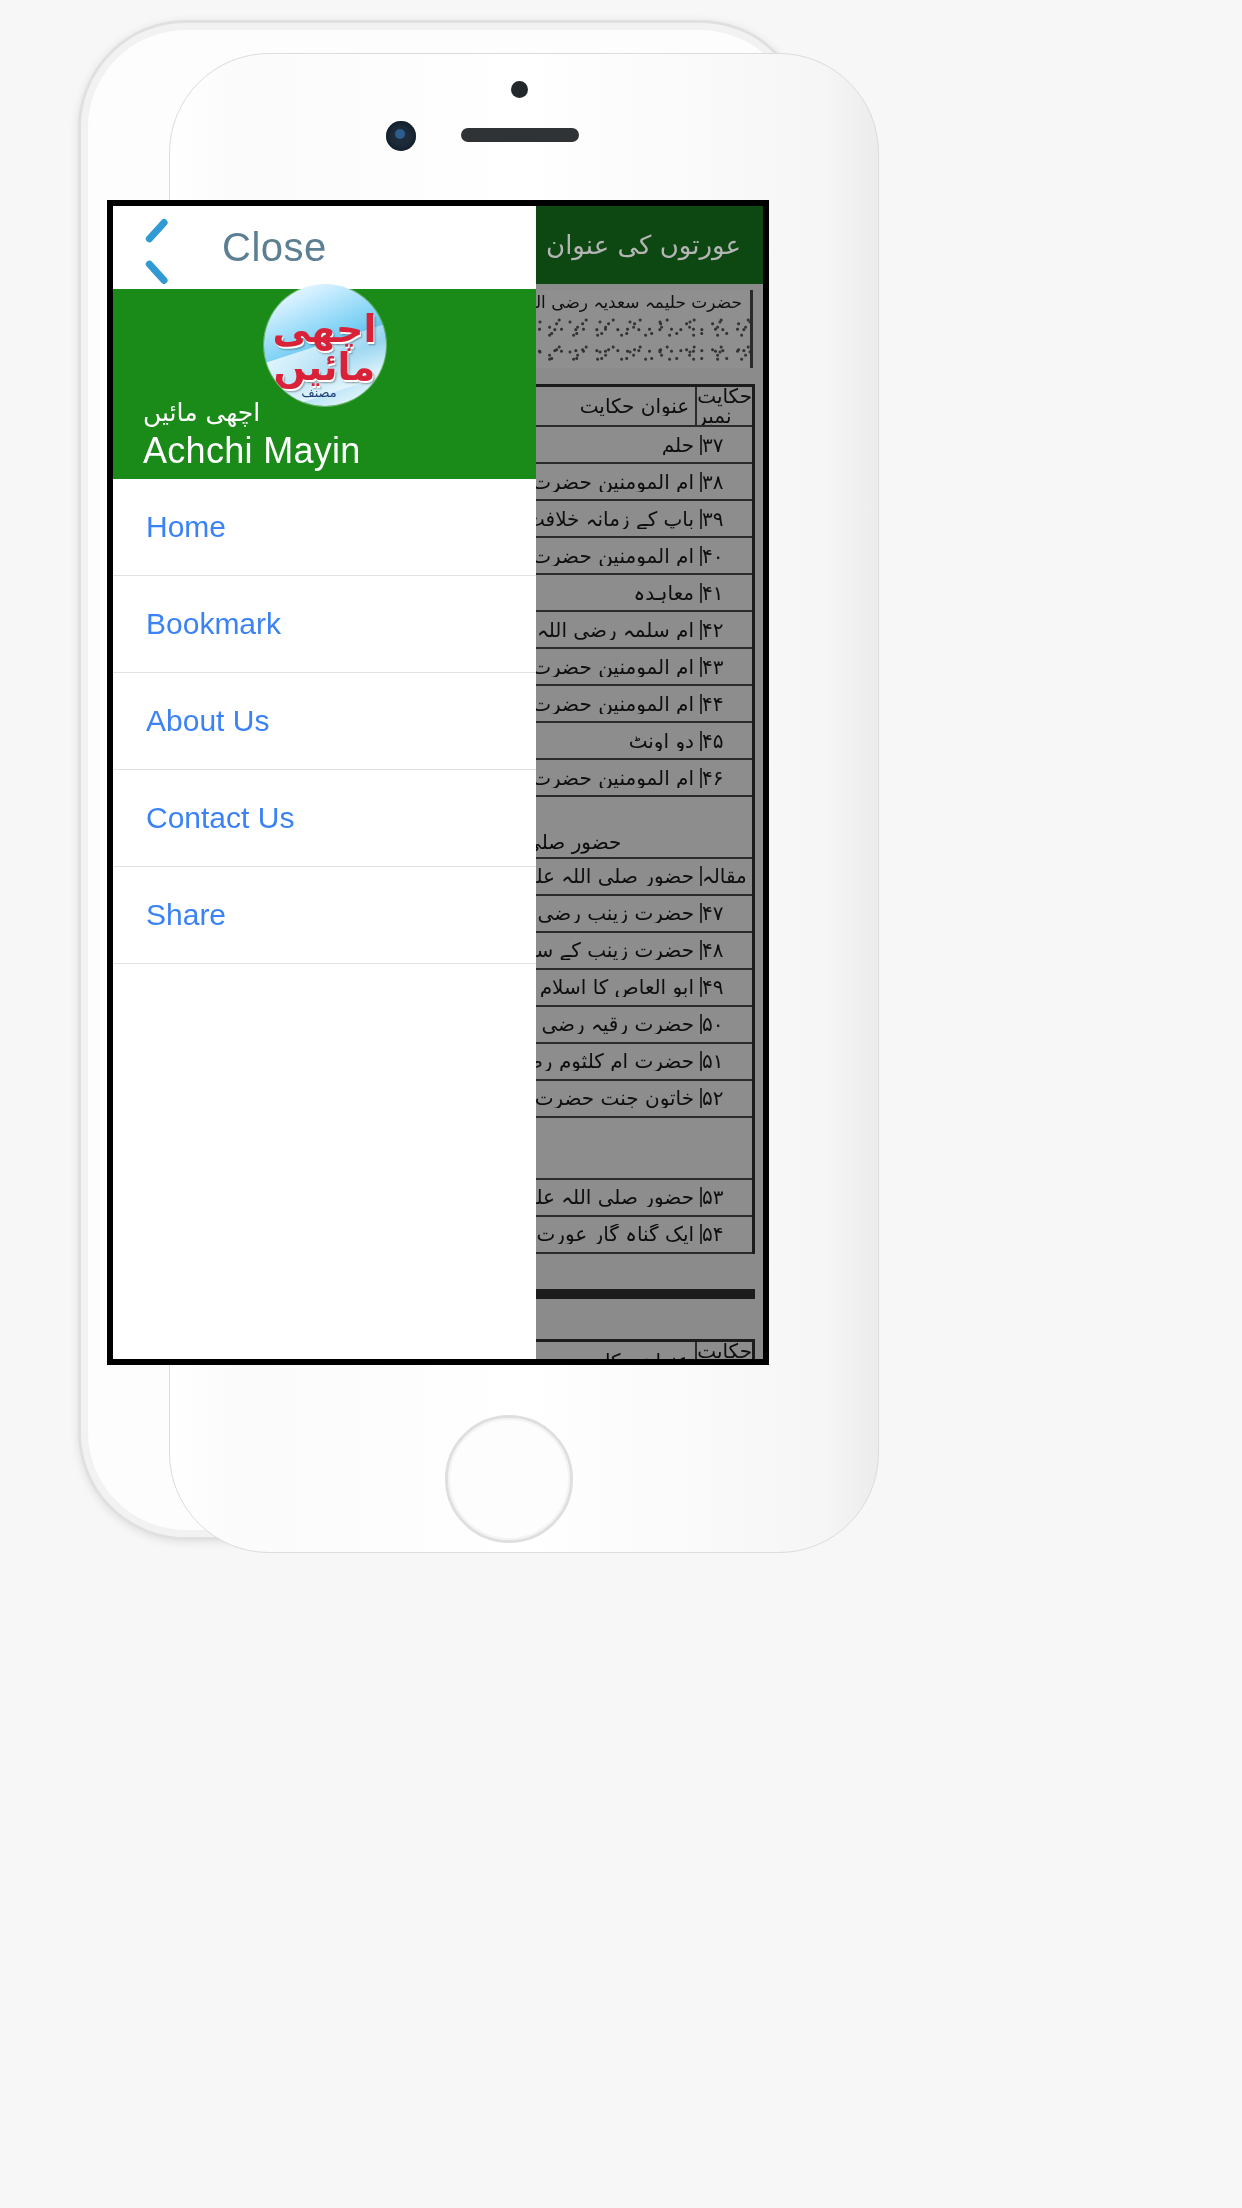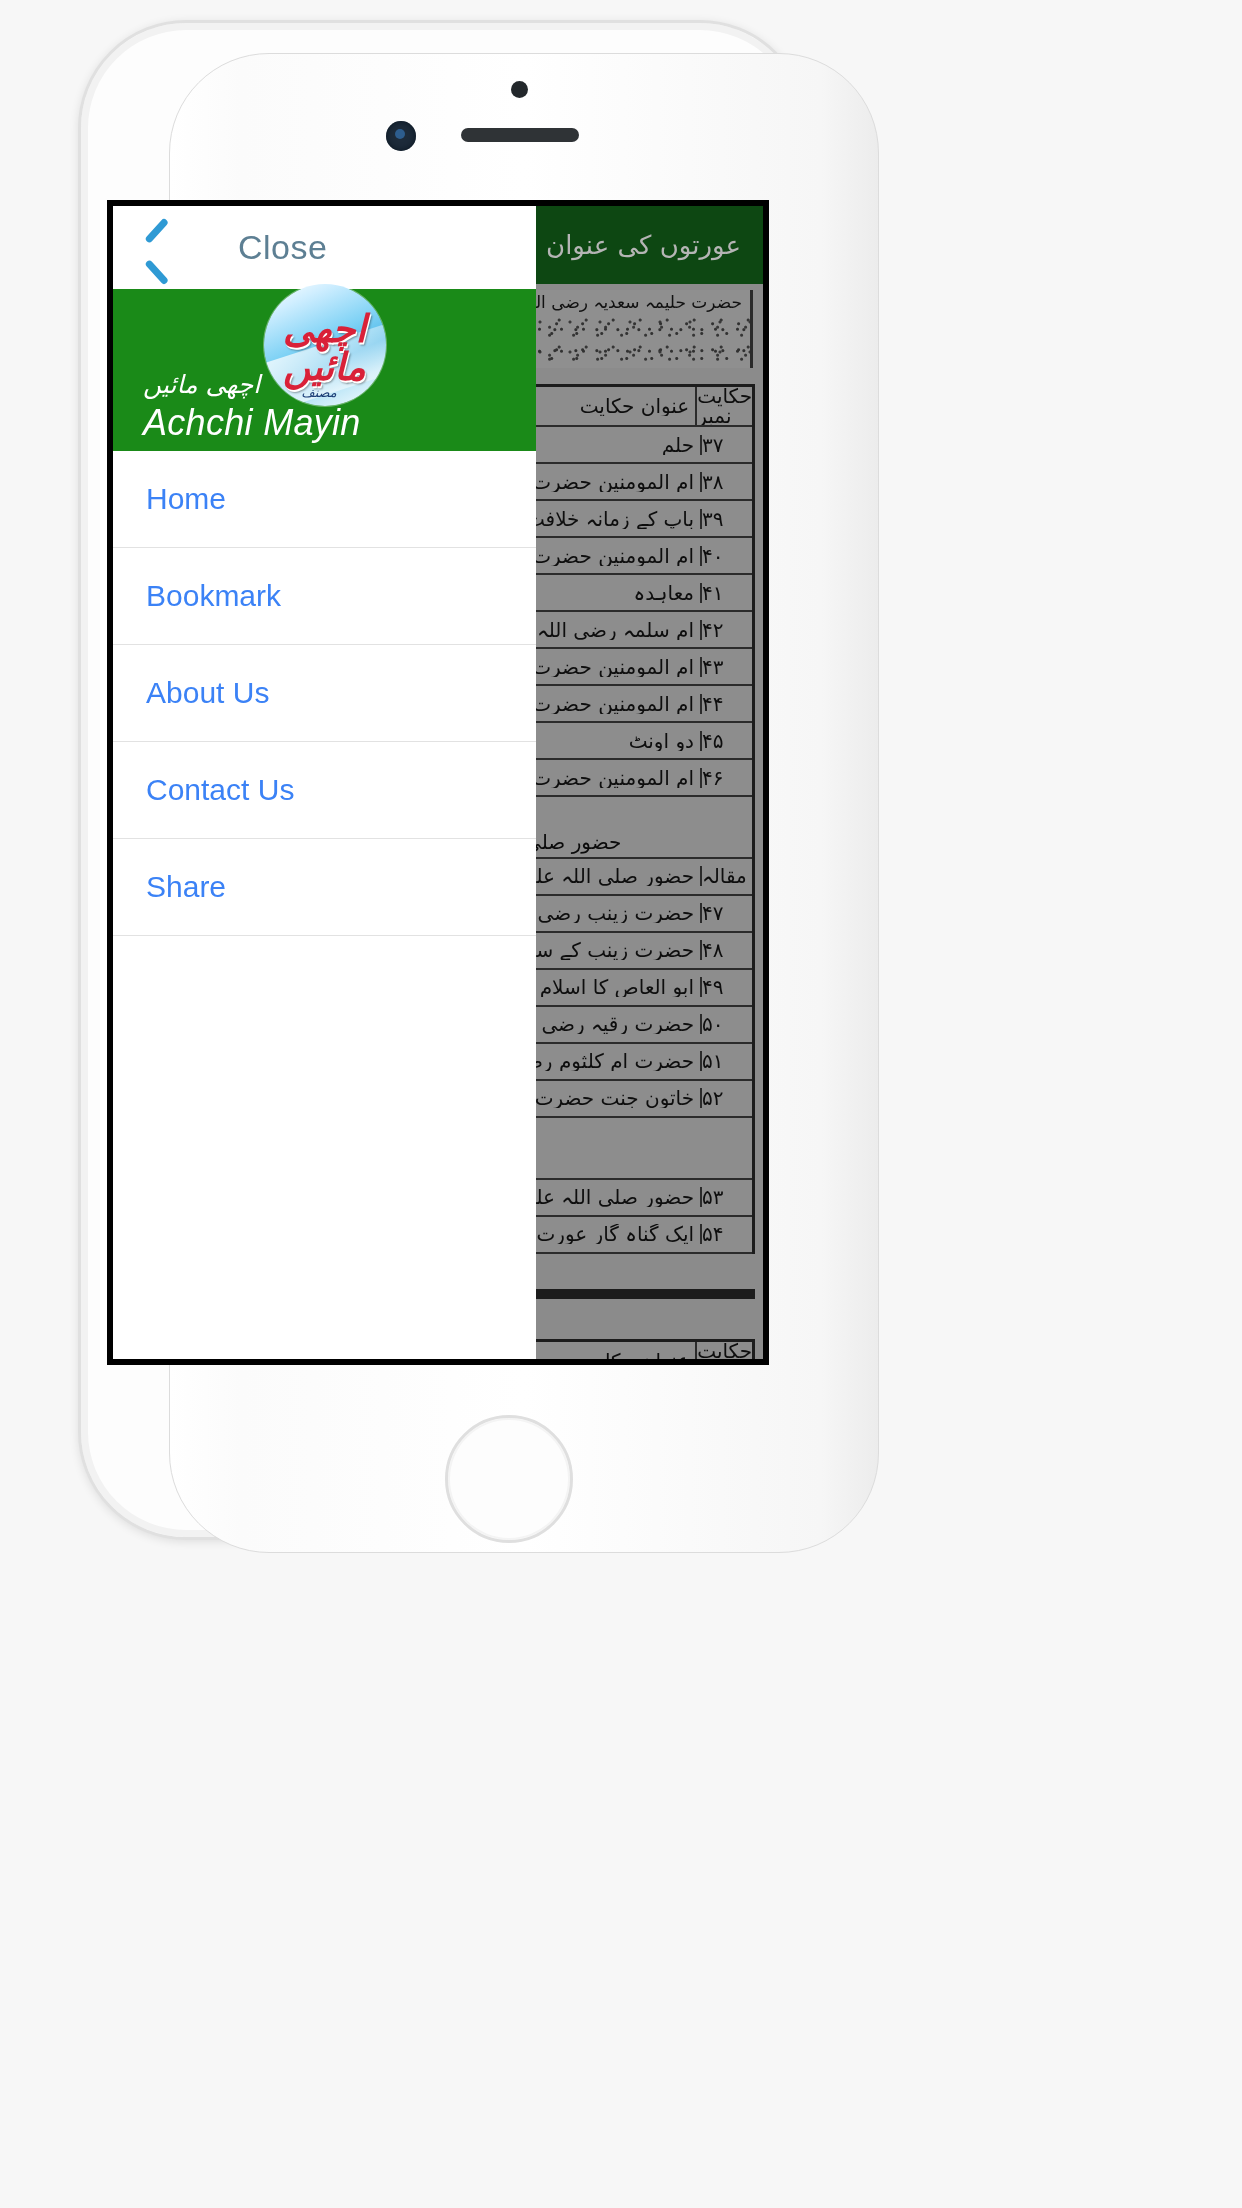--- a/index.html
+++ b/index.html
@@ -237,33 +237,32 @@
   #back-chevron::before,
   #back-chevron::after {
     content: ""; position: absolute;
     width: 29px; height: 7px;
     background: #2f9ad4; border-radius: 4px;
     left: 1px;
   }
   #back-chevron::before { top: 12px; transform: rotate(-48deg); transform-origin: left center; }
   #back-chevron::after  { top: 32px; transform: rotate(48deg);  transform-origin: left center; }
   #close-label {
-    margin-left: 60px;
+    margin-left: 44px;
     color: #5d7f93;
-    font-size: 34px;
+    font-size: 40px;
     letter-spacing: .5px;
   }
 
   #drawer-header {
     background: #1a8a18;
     flex: 0 0 auto;
-    height: 162px;
+    height: 190px;
     position: relative;
     padding: 8px;
-    font-style: italic;
   }
   #logo-circle {
     position: absolute;
     left: 50%; transform: translateX(-50%);
     top: -5px;
     width: 122px; height: 122px;
     border-radius: 50%;
     background:
       linear-gradient(155deg,#ffffff 0%,#cfeeff 18%,#7fd2f5 45%,#4fb8e8 62%,#bfe7f7 78%,#ffffff 100%);
     overflow: hidden;

